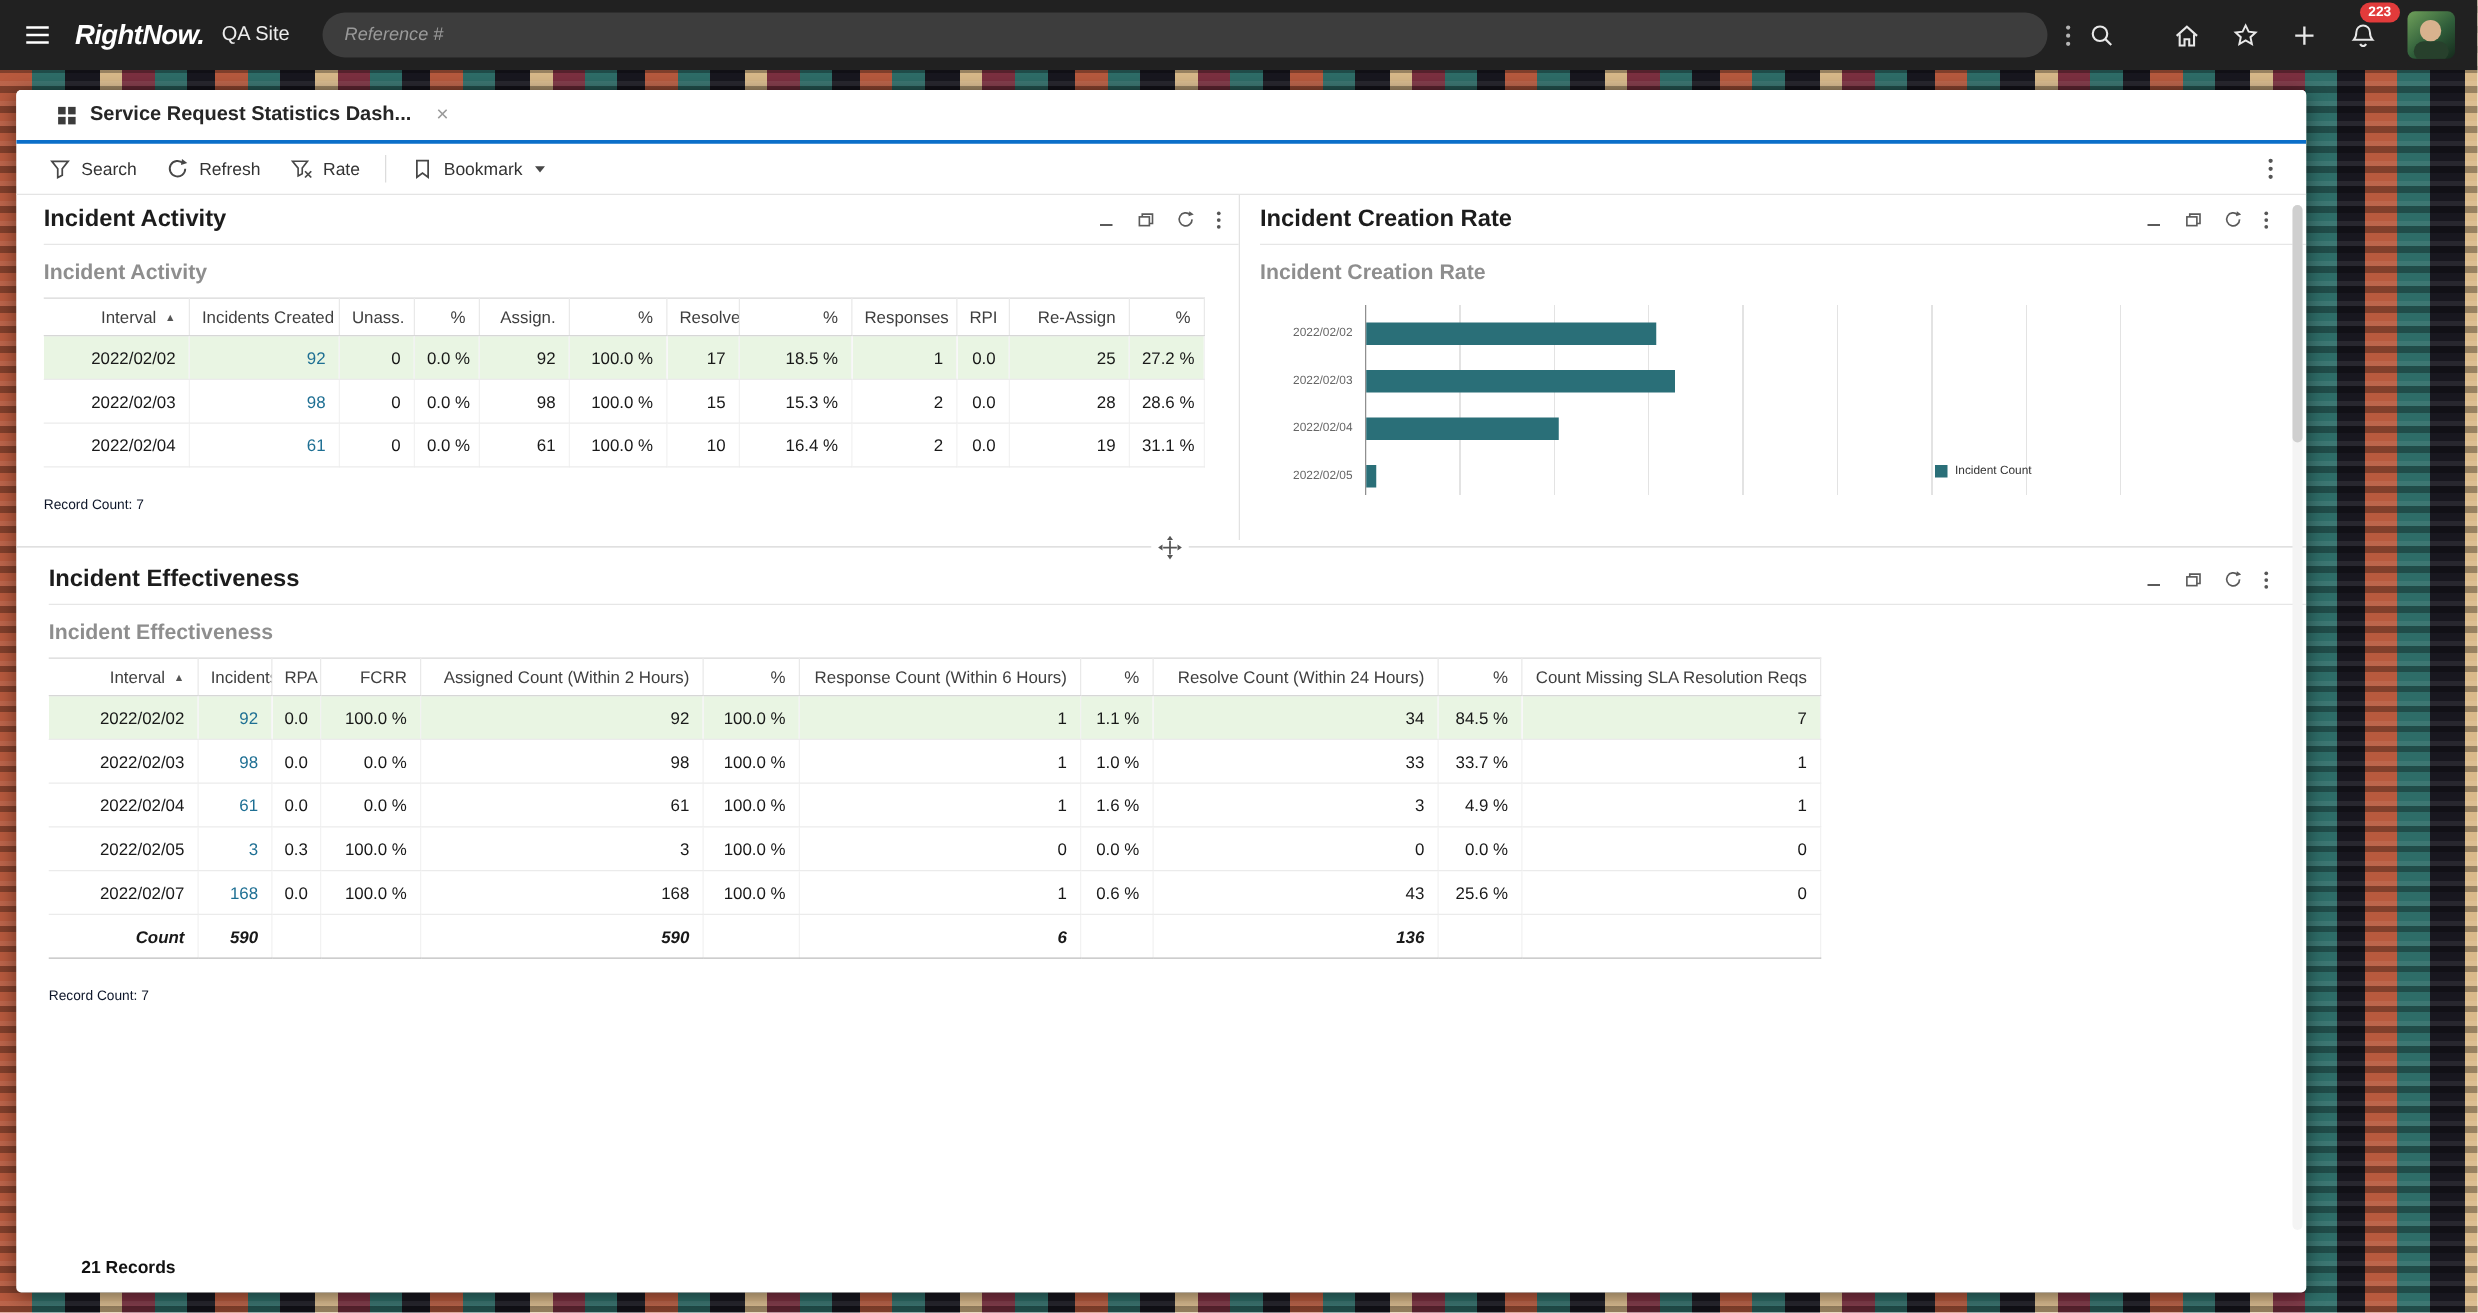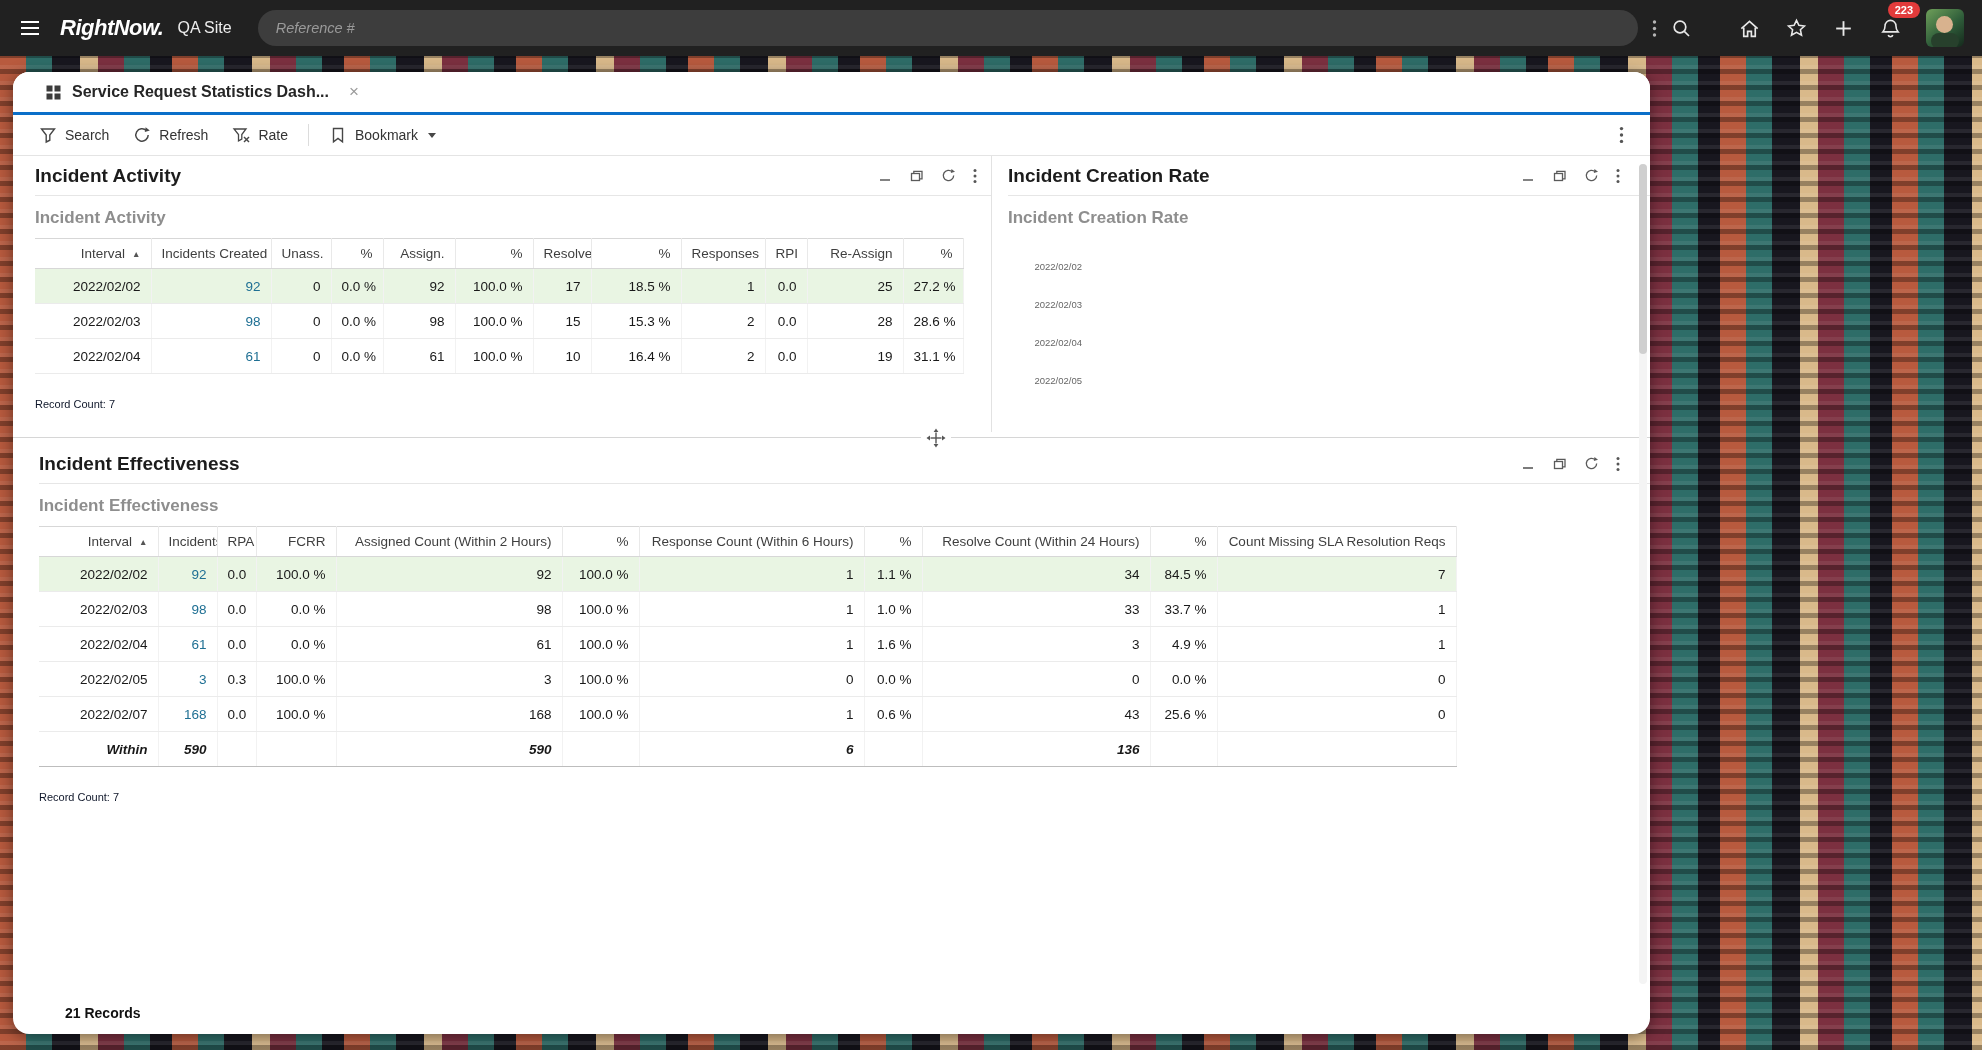--- a/index.html
+++ b/index.html
@@ -23,21 +23,21 @@
   .sk{margin-left:14px;display:inline-flex;cursor:pointer;}
   .tb-icons{margin-left:auto;display:flex;align-items:center;gap:24px;}
   .ticon{display:inline-flex;cursor:pointer;}
   .bellwrap{position:relative;display:inline-flex;}
   .badge{position:absolute;top:-15px;right:-18px;background:#e23b3b;color:#fff;font-size:11px;font-weight:700;padding:2px 7px;border-radius:10px;line-height:12px;}
   .avatar{width:38px;height:38px;border-radius:6px;background:linear-gradient(140deg,#6fa05a 0%,#2f5d3a 55%,#15291c 100%);position:relative;overflow:hidden;cursor:pointer;}
   .avatar::after{content:"";position:absolute;left:10px;top:7px;width:17px;height:17px;border-radius:50%;background:#d8b28e;}
   .avatar::before{content:"";position:absolute;left:5px;top:24px;width:28px;height:16px;border-radius:8px;background:#27402c;}
 
   
-  .window{position:absolute;left:13px;top:72px;width:1637px;height:962px;background:#fff;border-radius:16px;overflow:hidden;display:flex;flex-direction:column;box-shadow:0 3px 16px rgba(0,0,0,.45);}
+  .window{position:absolute;left:13px;top:72px;width:1832px;height:962px;background:#fff;border-radius:4px;overflow:hidden;display:flex;flex-direction:column;box-shadow:0 3px 16px rgba(0,0,0,.45);}
 
   .tabbar{height:43px;border-bottom:3px solid #0b6fc9;display:flex;align-items:center;padding-left:26px;background:#fff;flex:0 0 auto;}
   .tab{display:flex;align-items:center;gap:10px;height:40px;padding:0 6px;font-size:16px;font-weight:700;color:#262626;cursor:pointer;}
   .tab-close{color:#9b9b9b;font-size:17px;margin-left:10px;font-weight:400;cursor:pointer;}
 
   .toolbar{height:41px;border-bottom:1px solid #e4e4e4;display:flex;align-items:center;padding:0 14px;flex:0 0 auto;}
   .tbtn{display:flex;align-items:center;gap:8px;padding:0 12px;height:30px;font-size:14px;color:#333;cursor:pointer;white-space:nowrap;}
   .tsep{width:1px;height:22px;background:#dcdcdc;margin:0 8px;}
   .caret{width:0;height:0;border-left:4px solid transparent;border-right:4px solid transparent;border-top:5px solid #474747;margin-left:2px;}
   .toolbar-kebab{margin-left:auto;margin-right:12px;display:inline-flex;cursor:pointer;}
@@ -377,20 +377,30 @@
           </span>
         </div>
         <div class="psub">Incident Creation Rate</div>
         <div class="chart">
           <div class="ylabels" id="ylabels">
               <div class="ylab" style="top: 14px;">2022/02/02</div>
               <div class="ylab" style="top: 52px;">2022/02/03</div>
               <div class="ylab" style="top: 90px;">2022/02/04</div>
               <div class="ylab" style="top: 128px;">2022/02/05</div>
             </div>
+          <div class="plot" id="plot">
+            <div class="legend">
+              <span class="swatch" id="legend-swatch" style="background: rgb(42, 111, 120);"></span>
+              <span>Incident Count</span>
+            </div>
+          <div class="bar" style="top: 14px; width: 231.917px; background: rgb(42, 111, 120);"></div>
+              <div class="bar" style="top: 52px; width: 247.042px; background: rgb(42, 111, 120);"></div>
+              <div class="bar" style="top: 90px; width: 153.771px; background: rgb(42, 111, 120);"></div>
+              <div class="bar" style="top: 128px; width: 7.5625px; background: rgb(42, 111, 120);"></div>
+            </div>
         </div>
       </section>
     </div>
 
     <div class="splitter">
       <span class="split-grip">
         <svg width="20" height="20" viewBox="0 0 20 20">
             <g stroke="#555" stroke-width="1.4">
               <line x1="10" y1="4.5" x2="10" y2="15.5"></line>
               <line x1="4.5" y1="10" x2="15.5" y2="10"></line>
@@ -531,21 +541,21 @@
               <td class="ar">100.0 %</td>
               <td class="ar">1</td>
               <td class="ar">0.6 %</td>
               <td class="ar">43</td>
               <td class="ar">25.6 %</td>
               <td class="ar">0</td>
             </tr>
           </tbody>
         <tfoot>
           <tr>
-            <td class="al">Within</td>
+            <td class="al">Count</td>
             <td class="ar">590</td>
             <td class="ar"></td>
             <td class="ar"></td>
             <td class="ar">590</td>
             <td class="ar"></td>
             <td class="ar">6</td>
             <td class="ar"></td>
             <td class="ar">136</td>
             <td class="ar"></td>
             <td class="ar"></td>

